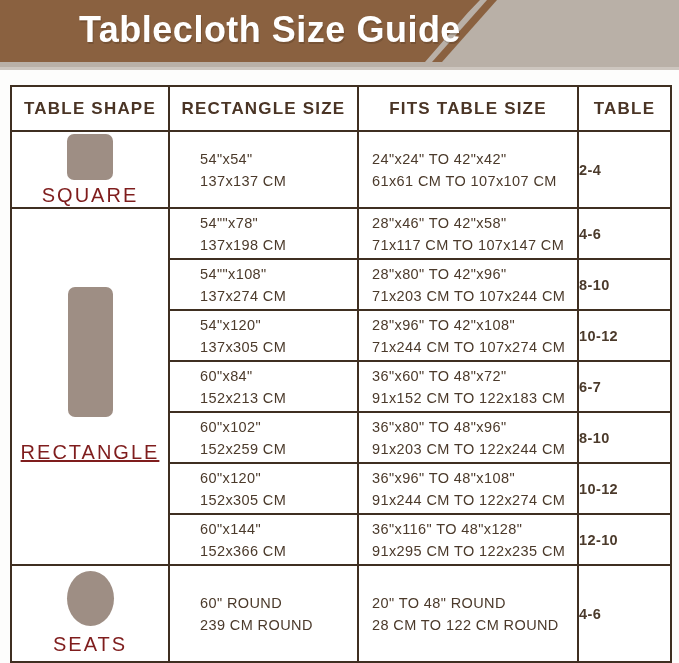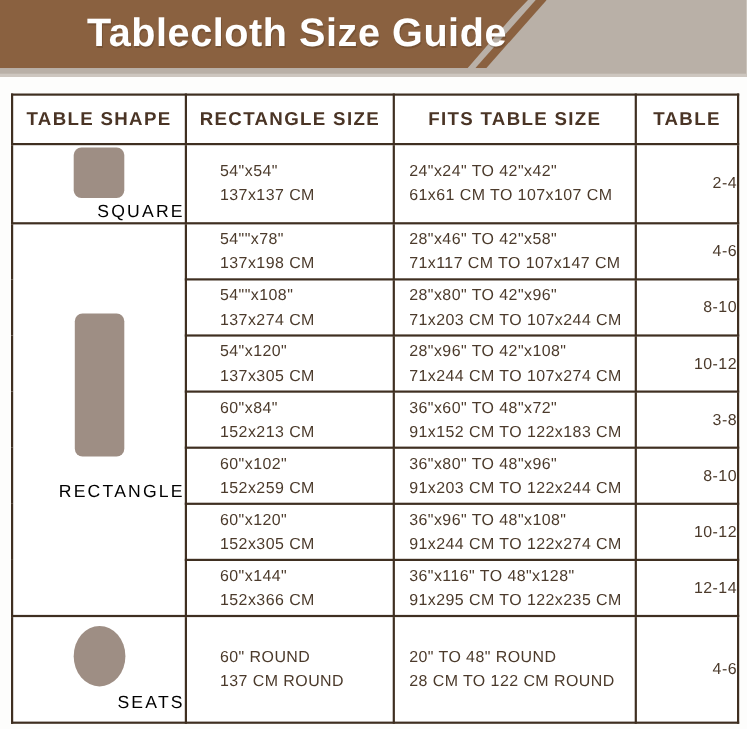--- a/index.html
+++ b/index.html
@@ -58,43 +58,43 @@
     letter-spacing:1.2px; color:#4a3425;
     text-align:center;
   }
   tr.h-head   { height:45px; }
   tr.r-square { height:67px; }
   tr.r-rect   { height:51px; }
   tr.r-round  { height:97px; }
 
   td.c-cloth { text-align:left; padding-left:30px; }
   td.c-fits  { text-align:left; padding-left:13px; }
-  td.c-seats { text-align:right; }
+  td.c-seats { text-align:left;font-weight:bold; }
   .cellline {
     font-size:14.5px; line-height:22px;
     letter-spacing:0.4px; white-space:nowrap;
   }
   .seats-txt { font-size:14.5px; letter-spacing:0.4px; }
 
   
   td.c-shape { text-align:center; }
   .shape-label {
-    font-size:16px; letter-spacing:2px;
-    color:#000000; margin-top:4px;text-align:right;
+    font-size:20px; letter-spacing:2px;
+    color:#7f1d1d; margin-top:4px;
   }
   .sq {
     width:46px; height:46px; margin:2px auto 0;
     background:#9e8e84; border-radius:7px;
   }
   .rect {
     width:45px; height:130px; margin:0 auto;
     background:#9e8e84; border-radius:7px;
   }
   .rect-wrap { padding-bottom:22px; }
-  .rect-wrap .shape-label { margin-top:24px; }
+  .rect-wrap .shape-label { margin-top:24px;text-decoration:underline; }
   .rnd {
     width:47px; height:55px; margin:0 auto;
     background:#9e8e84; border-radius:50%;
   }
   .rnd-wrap .shape-label { margin-top:7px; }
 </style>
 </head>
 <body>
 
 <div class="page">
@@ -191,21 +191,21 @@
     <tr class="r-rect">
       <td class="c-cloth">
         <div class="cellline">60"x84"</div>
         <div class="cellline">152x213 CM</div>
       </td>
       <td class="c-fits">
         <div class="cellline">36"x60" TO 48"x72"</div>
         <div class="cellline">91x152 CM TO 122x183 CM</div>
       </td>
       <td class="c-seats">
-        <span class="seats-txt">3-8</span>
+        <span class="seats-txt">6-7</span>
       </td>
     </tr>
 
     <tr class="r-rect">
       <td class="c-cloth">
         <div class="cellline">60"x102"</div>
         <div class="cellline">152x259 CM</div>
       </td>
       <td class="c-fits">
         <div class="cellline">36"x80" TO 48"x96"</div>
@@ -233,34 +233,34 @@
     <tr class="r-rect">
       <td class="c-cloth">
         <div class="cellline">60"x144"</div>
         <div class="cellline">152x366 CM</div>
       </td>
       <td class="c-fits">
         <div class="cellline">36"x116" TO 48"x128"</div>
         <div class="cellline">91x295 CM TO 122x235 CM</div>
       </td>
       <td class="c-seats">
-        <span class="seats-txt">12-14</span>
+        <span class="seats-txt">12-10</span>
       </td>
     </tr>
 
     <tr class="r-round">
       <td class="c-shape">
         <div class="rnd-wrap">
           <div class="rnd"></div>
           <div class="shape-label">SEATS</div>
         </div>
       </td>
       <td class="c-cloth">
         <div class="cellline">60" ROUND</div>
-        <div class="cellline">137 CM ROUND</div>
+        <div class="cellline">239 CM ROUND</div>
       </td>
       <td class="c-fits">
         <div class="cellline">20" TO 48" ROUND</div>
         <div class="cellline">28 CM TO 122 CM ROUND</div>
       </td>
       <td class="c-seats">
         <span class="seats-txt">4-6</span>
       </td>
     </tr>
   </tbody>

